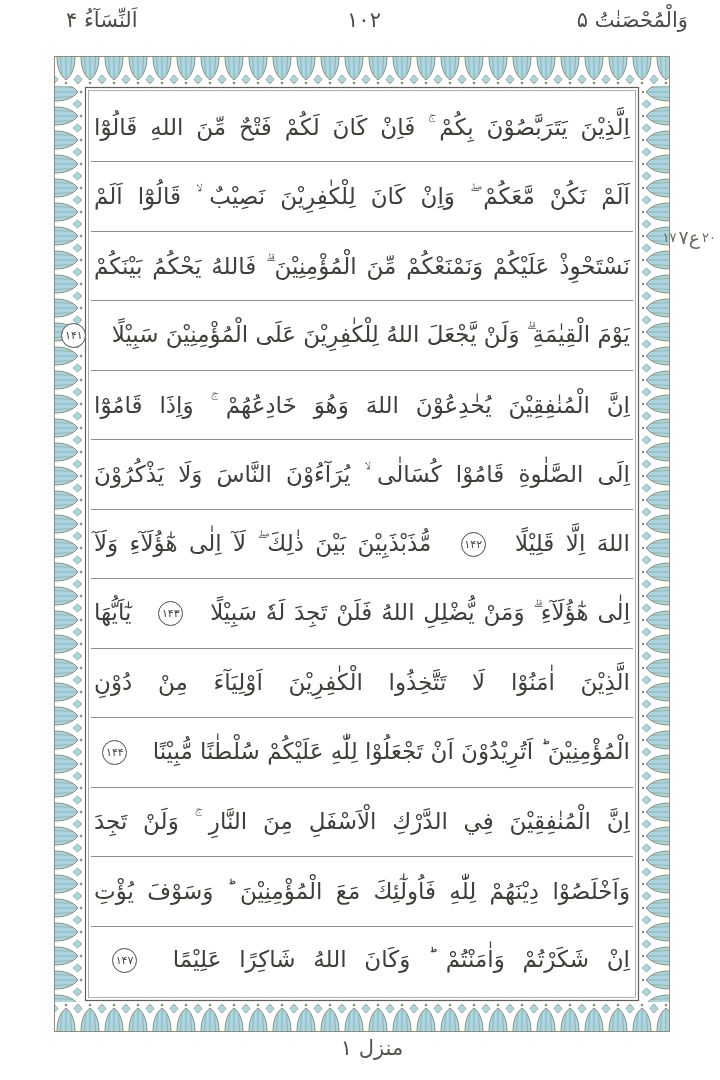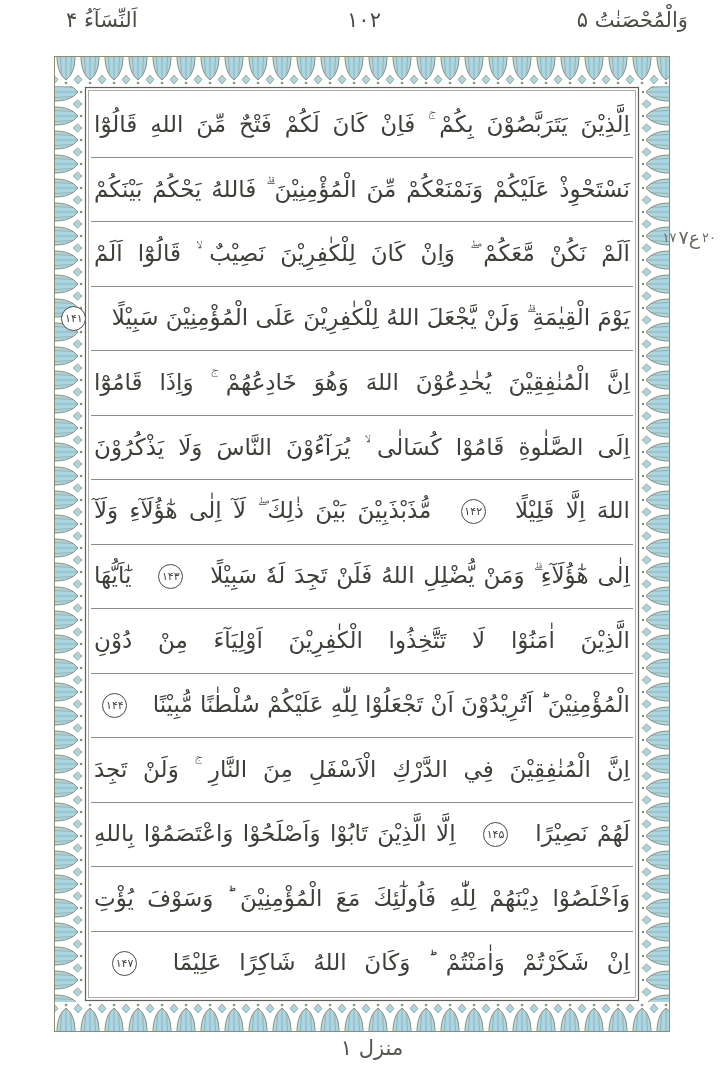--- a/index.html
+++ b/index.html
@@ -101,24 +101,24 @@
   <span class="ruku-top">۲۰</span>
   <span class="ruku-mid">ع۷</span>
   <span class="ruku-bottom">۱۷</span>
 </div>
 
 <div class="text-area">
     <div class="qrow">
       <div class="qline"><span>اِلَّذِيْنَ يَتَرَبَّصُوْنَ بِكُمْ ۚ فَاِنْ كَانَ لَكُمْ فَتْحٌ مِّنَ اللهِ قَالُوْٓا</span> </div>
     </div>
     <div class="qrow">
-      <div class="qline"><span>نَسْتَحْوِذْ عَلَيْكُمْ وَنَمْنَعْكُمْ مِّنَ الْمُؤْمِنِيْنَ ۗ فَاللهُ يَحْكُمُ بَيْنَكُمْ</span> </div>
+      <div class="qline"><span>اَلَمْ نَكُنْ مَّعَكُمْ ۖ وَاِنْ كَانَ لِلْكٰفِرِيْنَ نَصِيْبٌ ۙ قَالُوْٓا اَلَمْ</span> </div>
     </div>
     <div class="qrow">
-      <div class="qline"><span>اَلَمْ نَكُنْ مَّعَكُمْ ۖ وَاِنْ كَانَ لِلْكٰفِرِيْنَ نَصِيْبٌ ۙ قَالُوْٓا اَلَمْ</span> </div>
+      <div class="qline"><span>نَسْتَحْوِذْ عَلَيْكُمْ وَنَمْنَعْكُمْ مِّنَ الْمُؤْمِنِيْنَ ۗ فَاللهُ يَحْكُمُ بَيْنَكُمْ</span> </div>
     </div>
     <div class="qrow">
       <div class="qline"><span>يَوْمَ الْقِيٰمَةِ ۗ وَلَنْ يَّجْعَلَ اللهُ لِلْكٰفِرِيْنَ عَلَى الْمُؤْمِنِيْنَ سَبِيْلًا</span> <span class="ayah-marker">۱۴۱</span> </div>
     </div>
     <div class="qrow">
       <div class="qline"><span>اِنَّ الْمُنٰفِقِيْنَ يُخٰدِعُوْنَ اللهَ وَهُوَ خَادِعُهُمْ ۚ وَاِذَا قَامُوْٓا</span> </div>
     </div>
     <div class="qrow">
       <div class="qline"><span>اِلَى الصَّلٰوةِ قَامُوْا كُسَالٰى ۙ يُرَآءُوْنَ النَّاسَ وَلَا يَذْكُرُوْنَ</span> </div>
     </div>
@@ -131,23 +131,20 @@
     <div class="qrow">
       <div class="qline"><span>الَّذِيْنَ اٰمَنُوْا لَا تَتَّخِذُوا الْكٰفِرِيْنَ اَوْلِيَآءَ مِنْ دُوْنِ</span> </div>
     </div>
     <div class="qrow">
       <div class="qline"><span>الْمُؤْمِنِيْنَ ؕ اَتُرِيْدُوْنَ اَنْ تَجْعَلُوْا لِلّٰهِ عَلَيْكُمْ سُلْطٰنًا مُّبِيْنًا</span> <span class="ayah-marker">۱۴۴</span> </div>
     </div>
     <div class="qrow">
       <div class="qline"><span>اِنَّ الْمُنٰفِقِيْنَ فِي الدَّرْكِ الْاَسْفَلِ مِنَ النَّارِ ۚ وَلَنْ تَجِدَ</span> </div>
     </div>
     <div class="qrow">
-      <div class="qline"><span>لَهُمْ نَصِيْرًا</span> <span class="ayah-marker">۱۴۵</span> <span>اِلَّا الَّذِيْنَ تَابُوْا وَاَصْلَحُوْا وَاعْتَصَمُوْا بِاللهِ</span> </div>
-    </div>
-    <div class="qrow">
       <div class="qline"><span>وَاَخْلَصُوْا دِيْنَهُمْ لِلّٰهِ فَاُولٰٓئِكَ مَعَ الْمُؤْمِنِيْنَ ؕ وَسَوْفَ يُؤْتِ</span> </div>
     </div>
     <div class="qrow">
       <div class="qline"><span>اِنْ شَكَرْتُمْ وَاٰمَنْتُمْ ؕ وَكَانَ اللهُ شَاكِرًا عَلِيْمًا</span> <span class="ayah-marker">۱۴۷</span> </div>
     </div>
   </div>
 
 <div class="manzil-footer">منزل ۱</div>
 
 </body></html>

